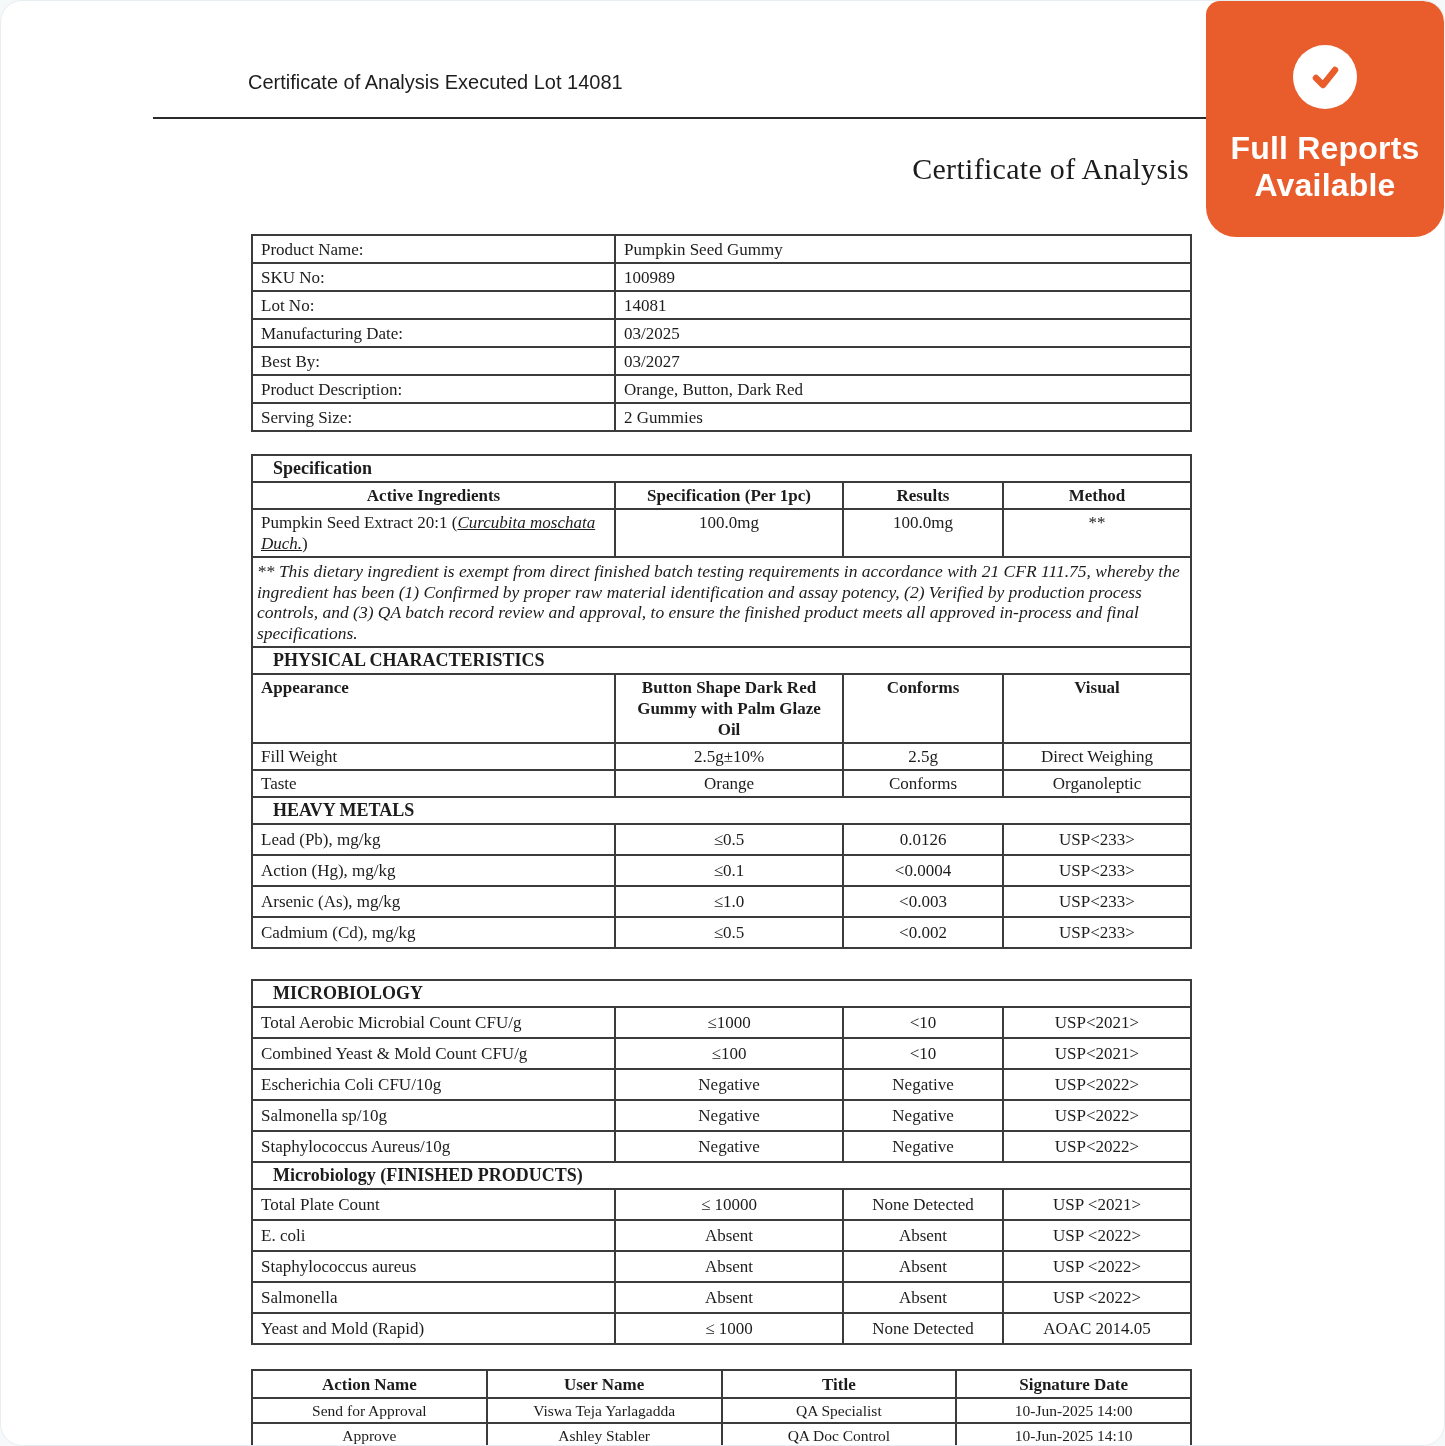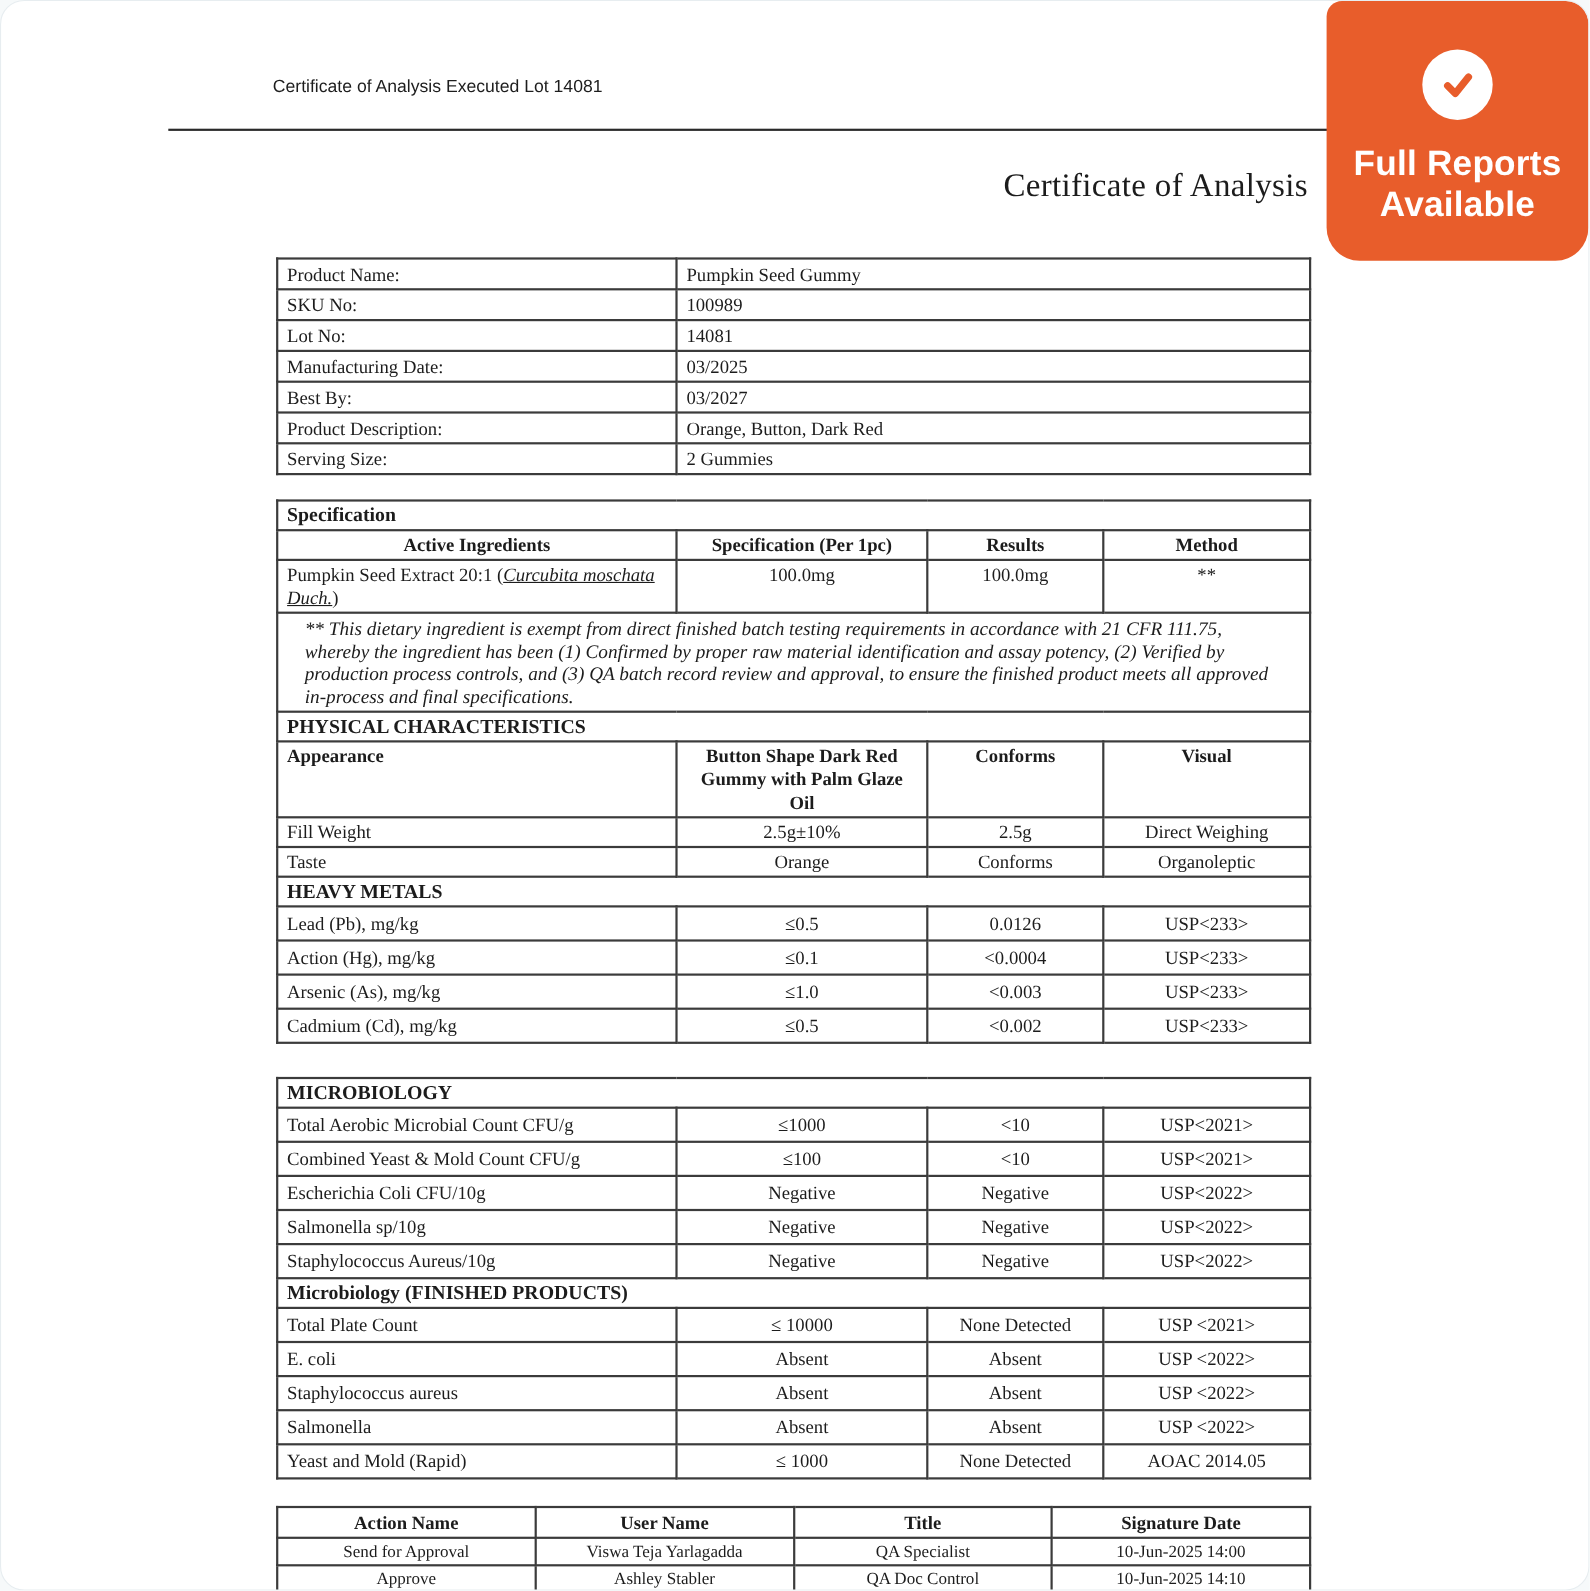--- a/index.html
+++ b/index.html
@@ -12,21 +12,21 @@
     box-sizing:border-box;
     overflow:hidden;
     font-family:"Liberation Serif", serif;
     color:#1c1c1c;
   }
 
   
   .doc-header {
     position:absolute; left:247px; top:70px;
     font-family:"Liberation Sans", sans-serif;
-    font-size:16px; color:#1d1d1d;
+    font-size:20px; color:#1d1d1d;
   }
   .header-rule {
     position:absolute; left:152px; top:116px;
     width:1056px; height:2px; background:#2a2a2a;
   }
 
   
   .badge {
     position:absolute; top:0; right:0;
     width:238px; height:236px;
@@ -63,25 +63,25 @@
     font-size:17px; line-height:21px;
     font-weight:normal; text-align:left;
     overflow:hidden; vertical-align:middle;
   }
   .product-table { margin-top:46px; }
   .product-table td { height:22px; }
 
   .spec-table { margin-top:22px; }
   .micro-table { margin-top:30px; }
 
-  th.section { font-weight:bold; font-size:18px; padding:2px 8px; }
+  th.section { font-weight:bold; font-size:18px; padding:2px 20px; }
   tr.colhead th { font-weight:bold; text-align:center; }
   td.c { text-align:center; }
   td.footnote {
-    font-style:italic; font-size:17.5px; line-height:20.5px; padding:3px 24px;
+    font-style:italic; font-size:17.5px; line-height:20.5px; padding:3px 4px;
   }
   .latin { font-style:italic; text-decoration:underline; }
   .tall td { height:60px;font-weight:bold; }
   .row29 td { height:25px; }
 
   .sig-table { margin-top:24px; }
   .sig-table th { text-align:center; font-weight:bold; font-size:17px; height:22px; }
   .sig-table td { text-align:center; font-size:15.5px; height:19px; line-height:19px; }
 </style>
 </head>

